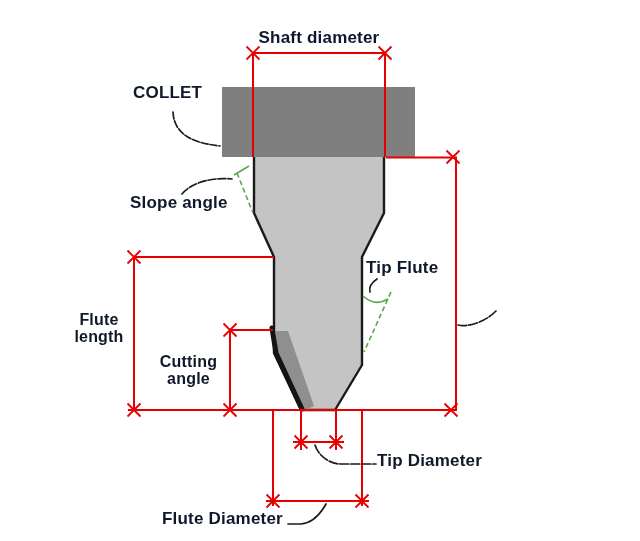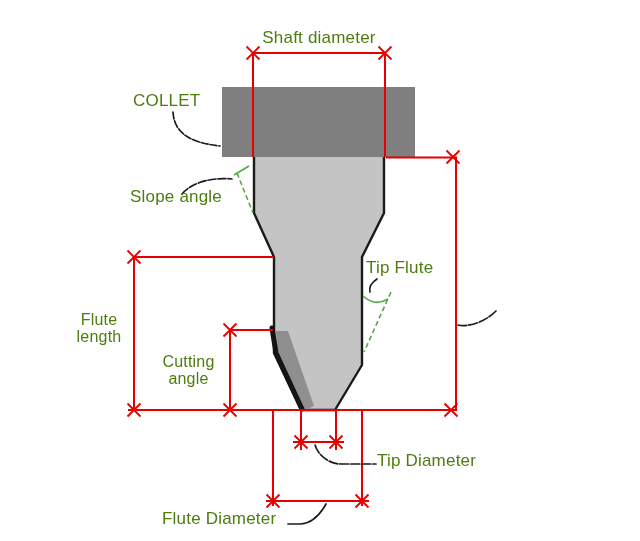--- a/index.html
+++ b/index.html
@@ -6,22 +6,22 @@
   .stage{
     position:relative;
     width:640px;height:541px;
     background:#ffffff;
     font-family:"Liberation Sans", sans-serif;
     overflow:hidden;
   }
   svg{position:absolute;left:0;top:0;}
   .lbl{
     position:absolute;
-    color:#4d7c0f;
-    font-weight:normal;
+    color:#0f172a;
+    font-weight:bold;
     font-size:17px;
     line-height:17px;
     white-space:pre-line;
     letter-spacing:0.2px;
   }
   .lbl.small{font-size:16px;}
   .ctr{text-align:center;}
   .rgt{text-align:center;}
 </style>
 </head>
@@ -93,23 +93,23 @@
       <path d="M182,194 C191,183 211,177 232,179" stroke-dasharray="8,2"></path>
       <path d="M377,279 C371,283 369,288 370,292"></path>
       <path d="M496,311 C483,324 466,327 458,325" stroke-dasharray="9,2"></path>
       <path d="M315,445 C318,455 329,464 341,464 L376,464" stroke-dasharray="9,2"></path>
       <path d="M288,524 L301,524 C313,523 321,513 326,504"></path>
     </g>
   </svg>
 
   <div class="lbl ctr" style="left:249px;top:29px;width:140px;">Shaft diameter</div>
 
-  <div class="lbl" style="left:133px;top:92px;">COLLET</div>
+  <div class="lbl" style="left:133px;top:84px;">COLLET</div>
 
-  <div class="lbl" style="left:130px;top:188px;">Slope angle</div>
+  <div class="lbl" style="left:130px;top:194px;">Slope angle</div>
 
   <div class="lbl" style="left:366px;top:259px;">Tip Flute</div>
 
 
   <div class="lbl small rgt" style="left:65px;top:311px;width:68px;">Flute
 length</div>
 
   <div class="lbl small rgt" style="left:150px;top:353px;width:77px;">Cutting
 angle</div>
 

